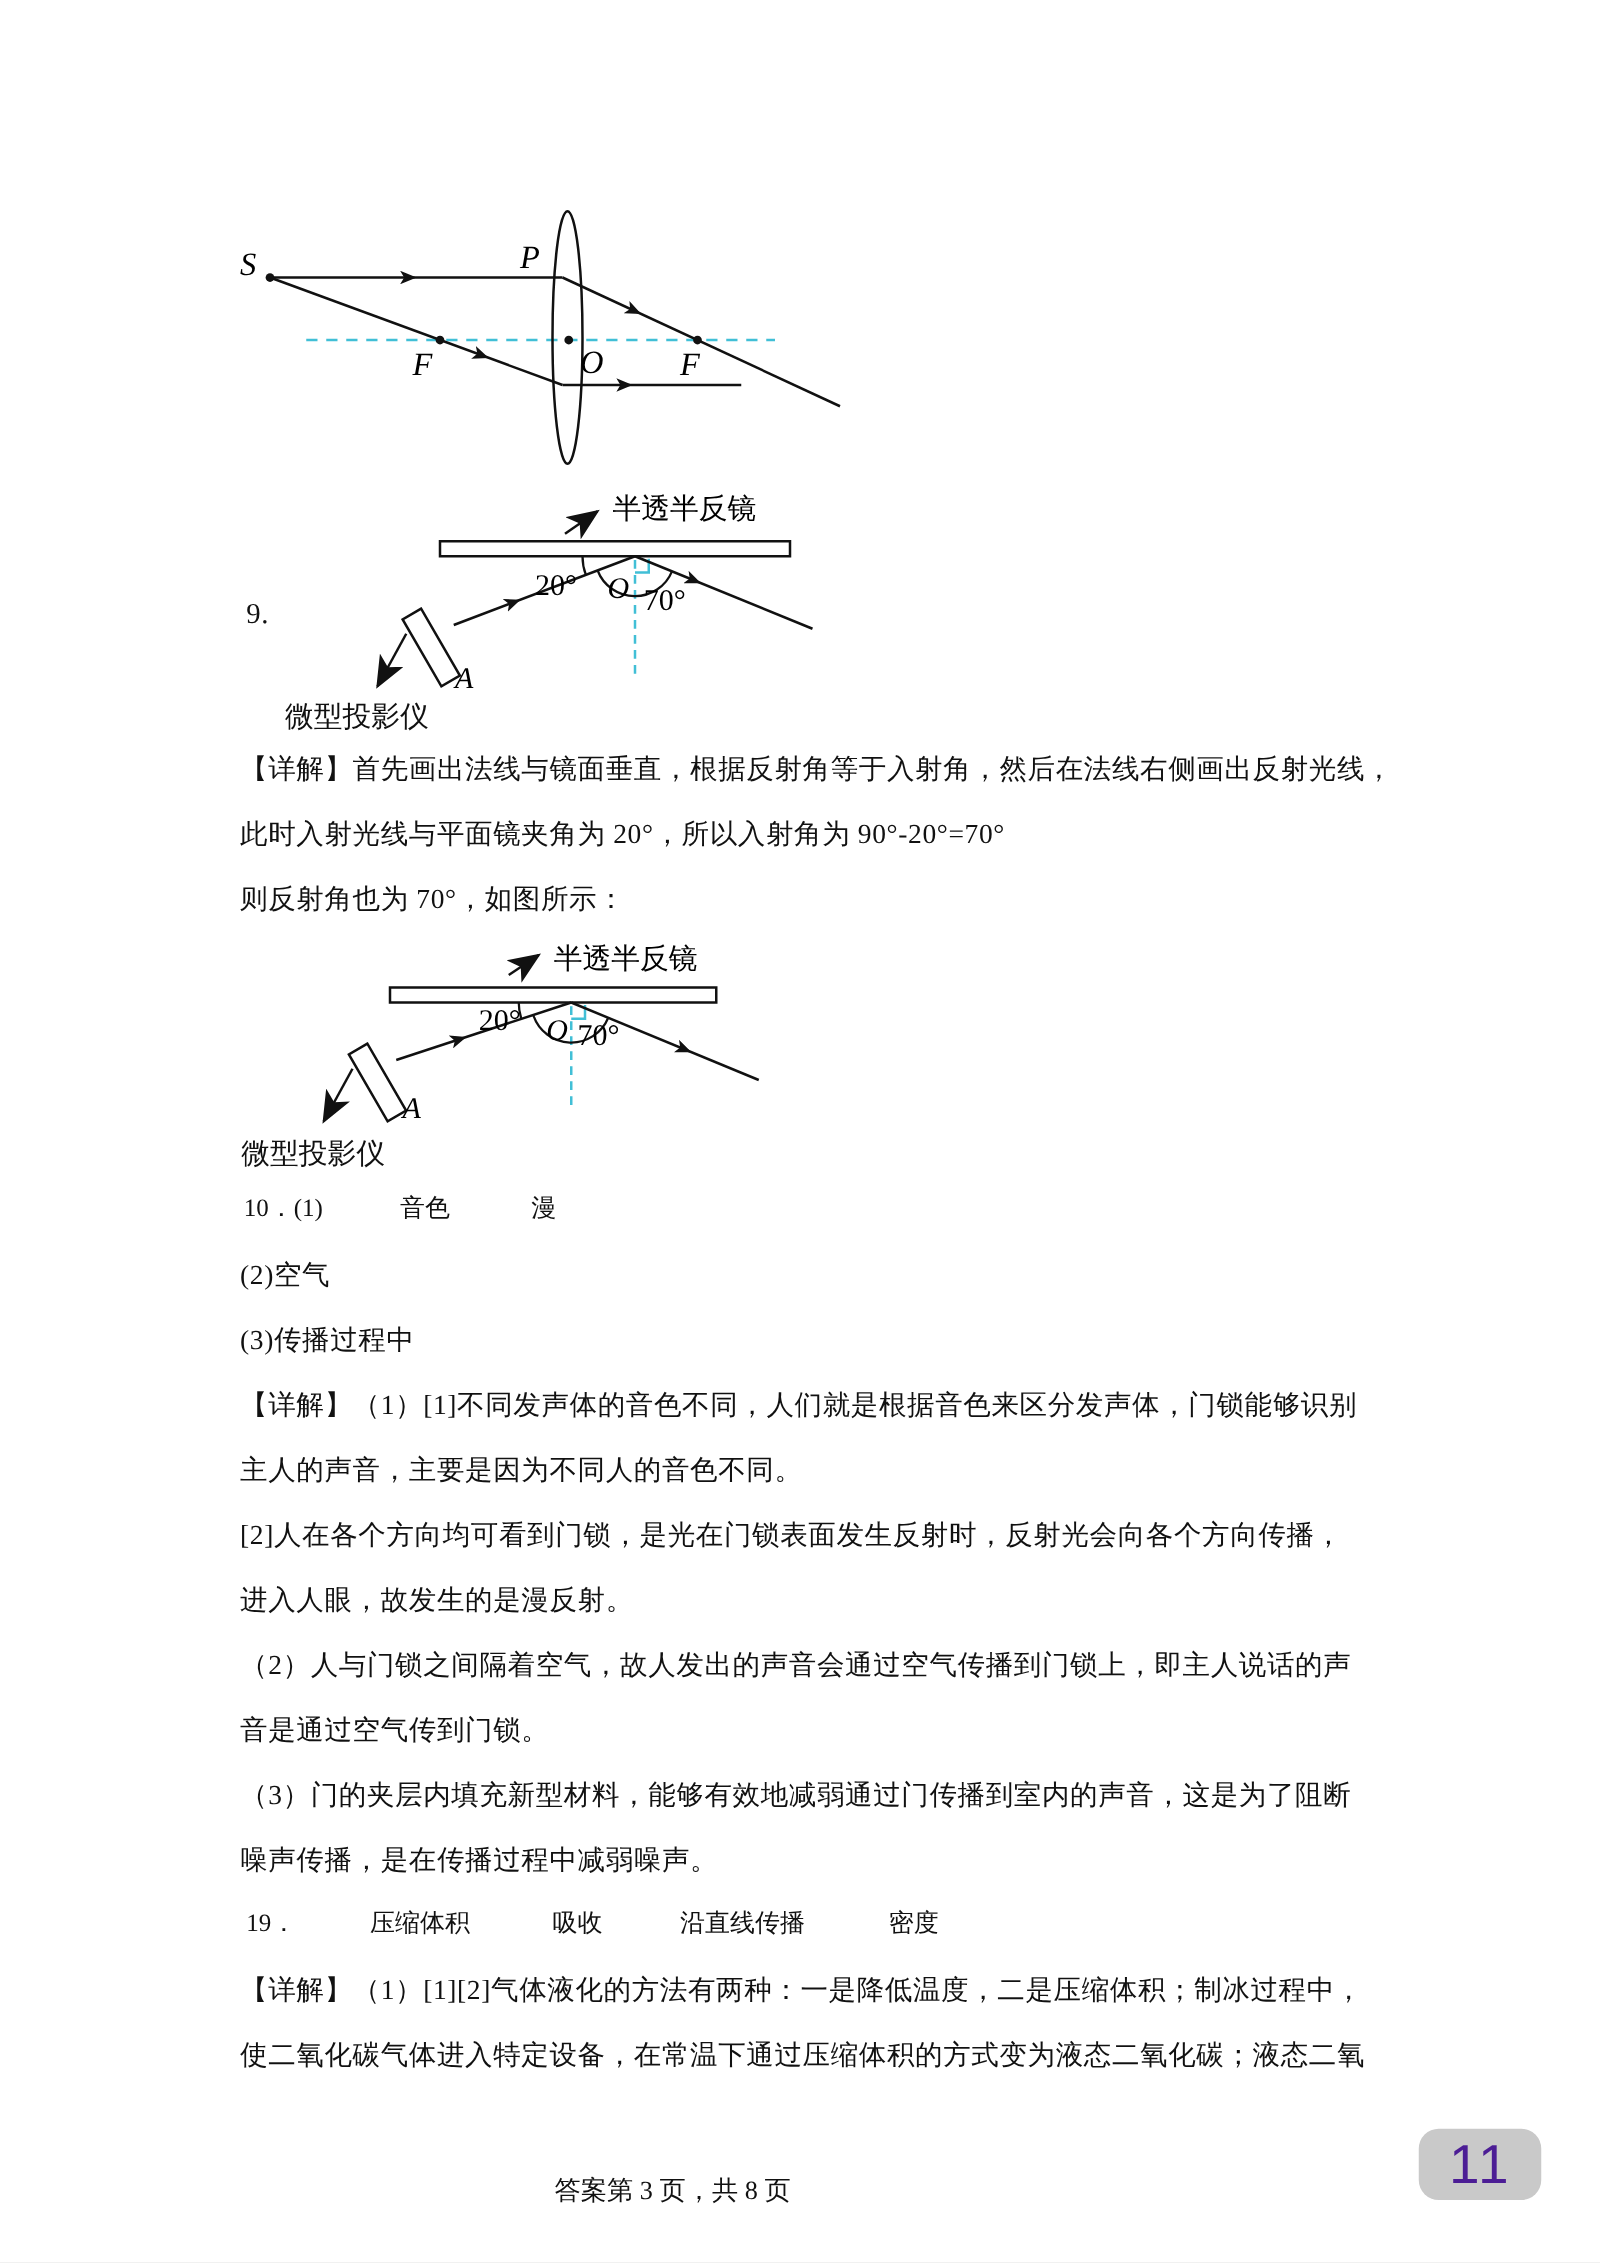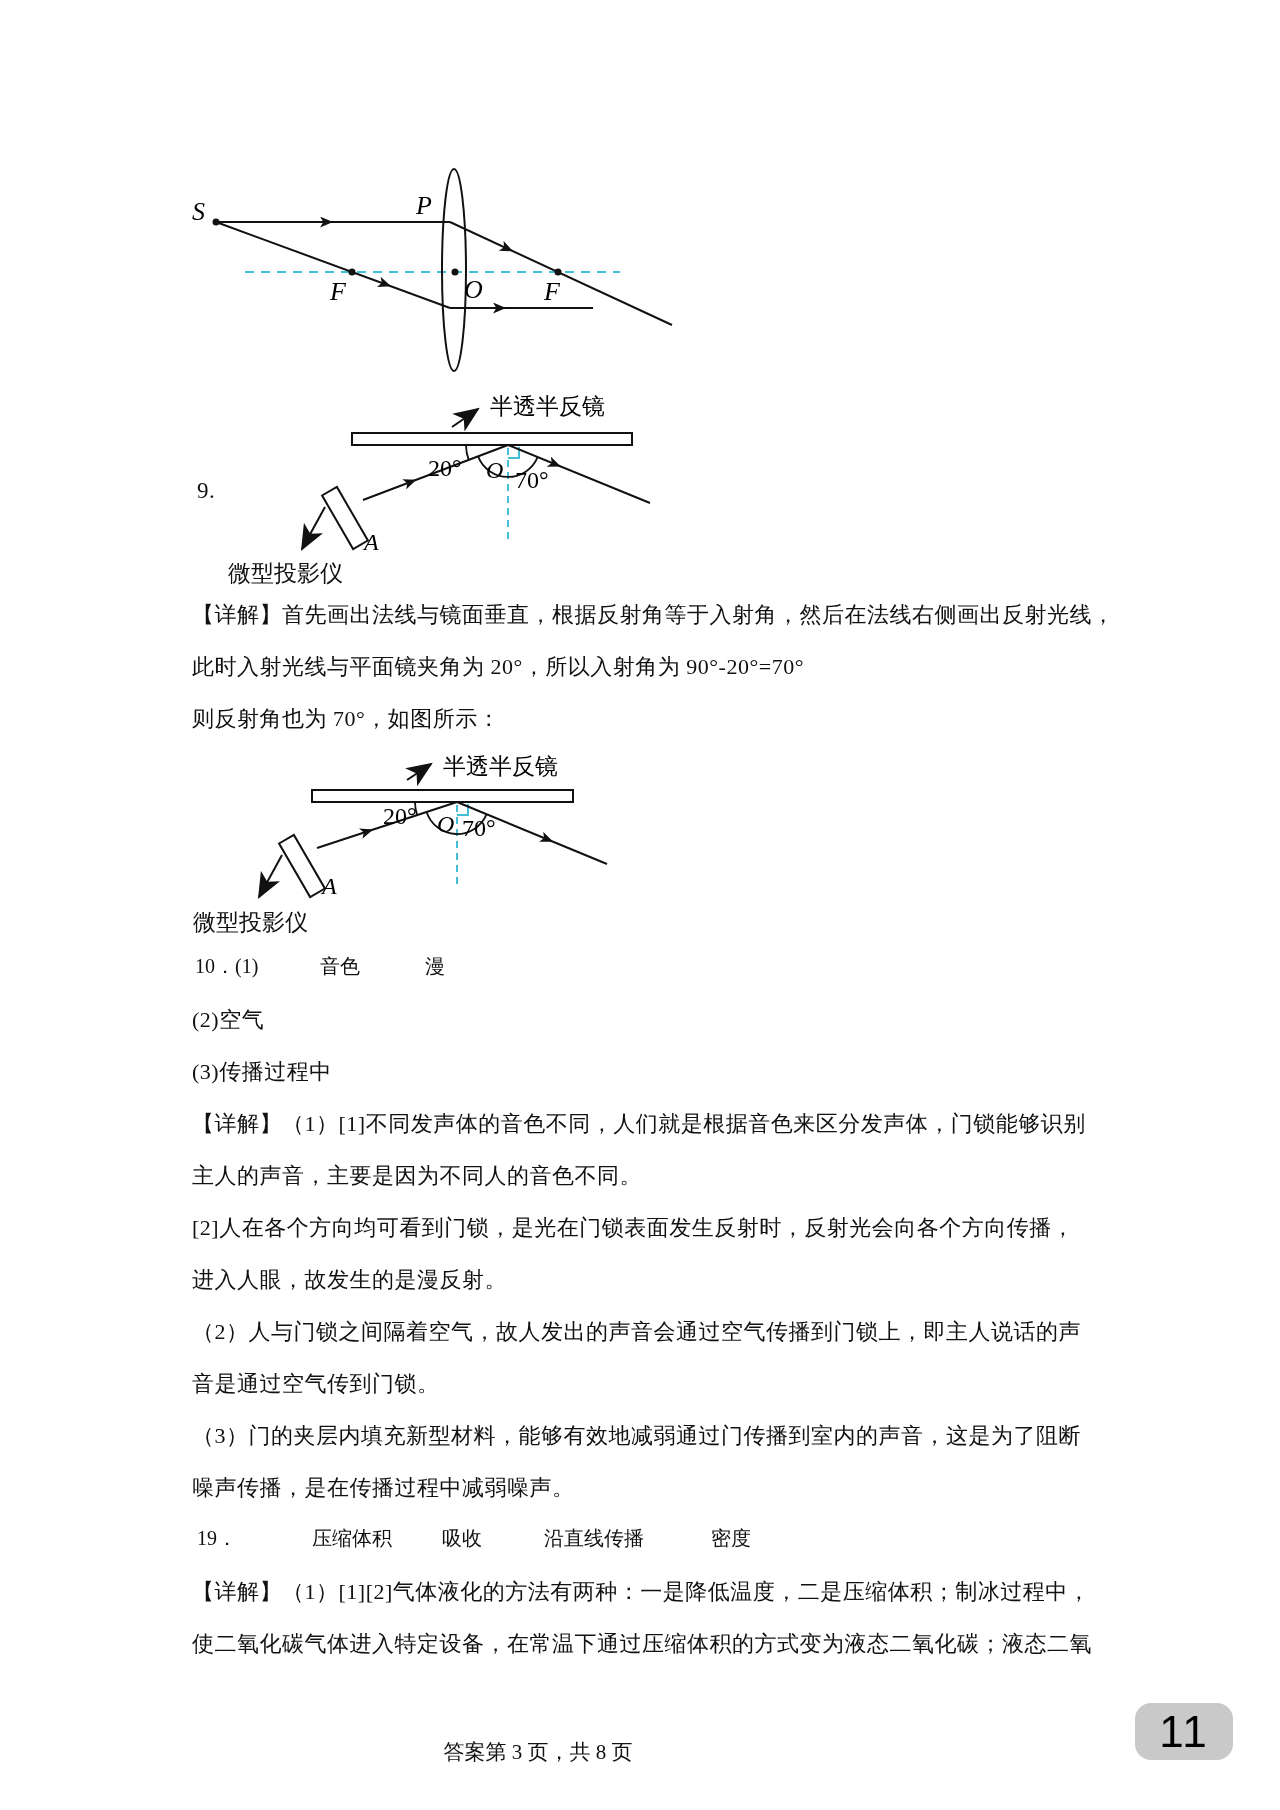--- a/index.html
+++ b/index.html
@@ -9,21 +9,21 @@
     font-family:"Liberation Serif","DejaVu Serif",serif;
     color:#111;
   }
   .txt{position:absolute;font-size:22px;letter-spacing:0.5px;white-space:nowrap;}
   .seg{position:absolute;font-size:20px;white-space:nowrap;}
   .diagram{position:absolute;}
   .cap{position:absolute;font-size:23px;white-space:nowrap;}
   .footer{position:absolute;left:0;width:1076px;text-align:center;font-size:21px;}
   .badge{
     position:absolute;left:1135px;top:1703px;width:98px;height:57px;
-    background:#c9c9c9;border-radius:16px;color:#000000;
+    background:#c9c9c9;border-radius:16px;color:#4c1d95;
     font-family:"Liberation Sans","DejaVu Sans",sans-serif;
     font-size:44px;line-height:57px;text-align:center;letter-spacing:2px;
   }
   svg text{font-family:"Liberation Serif","DejaVu Serif",serif;}
   .lbl-cn{font-size:23px;}
   .lbl-it{font-style:italic;font-size:26px;}
   .lbl-it-s{font-style:italic;font-size:24px;}
   .deg{font-size:24px;}
 </style>
 </head>
@@ -141,21 +141,21 @@
   <div class="txt" style="left:192px;top:1161px;">主人的声音，主要是因为不同人的音色不同。</div>
   <div class="txt" style="left:192px;top:1213px;">[2]人在各个方向均可看到门锁，是光在门锁表面发生反射时，反射光会向各个方向传播，</div>
   <div class="txt" style="left:192px;top:1265px;">进入人眼，故发生的是漫反射。</div>
   <div class="txt" style="left:192px;top:1317px;">（2）人与门锁之间隔着空气，故人发出的声音会通过空气传播到门锁上，即主人说话的声</div>
   <div class="txt" style="left:192px;top:1369px;">音是通过空气传到门锁。</div>
   <div class="txt" style="left:192px;top:1421px;">（3）门的夹层内填充新型材料，能够有效地减弱通过门传播到室内的声音，这是为了阻断</div>
   <div class="txt" style="left:192px;top:1473px;">噪声传播，是在传播过程中减弱噪声。</div>
 
   <div>
     <span class="seg" style="left:197px;top:1525px;">19．</span>
-    <span class="seg" style="left:312px;top:1525px;">压缩体积</span>
+    <span class="seg" style="left:296px;top:1525px;">压缩体积</span>
     <span class="seg" style="left:442px;top:1525px;">吸收</span>
     <span class="seg" style="left:544px;top:1525px;">沿直线传播</span>
     <span class="seg" style="left:711px;top:1525px;">密度</span>
   </div>
   <div class="txt" style="left:192px;top:1577px;">【详解】（1）[1][2]气体液化的方法有两种：一是降低温度，二是压缩体积；制冰过程中，</div>
   <div class="txt" style="left:192px;top:1629px;">使二氧化碳气体进入特定设备，在常温下通过压缩体积的方式变为液态二氧化碳；液态二氧</div>
 
   <div class="footer" style="top:1738px;">答案第 3 页，共 8 页</div>
   <div class="badge">11</div>
 

